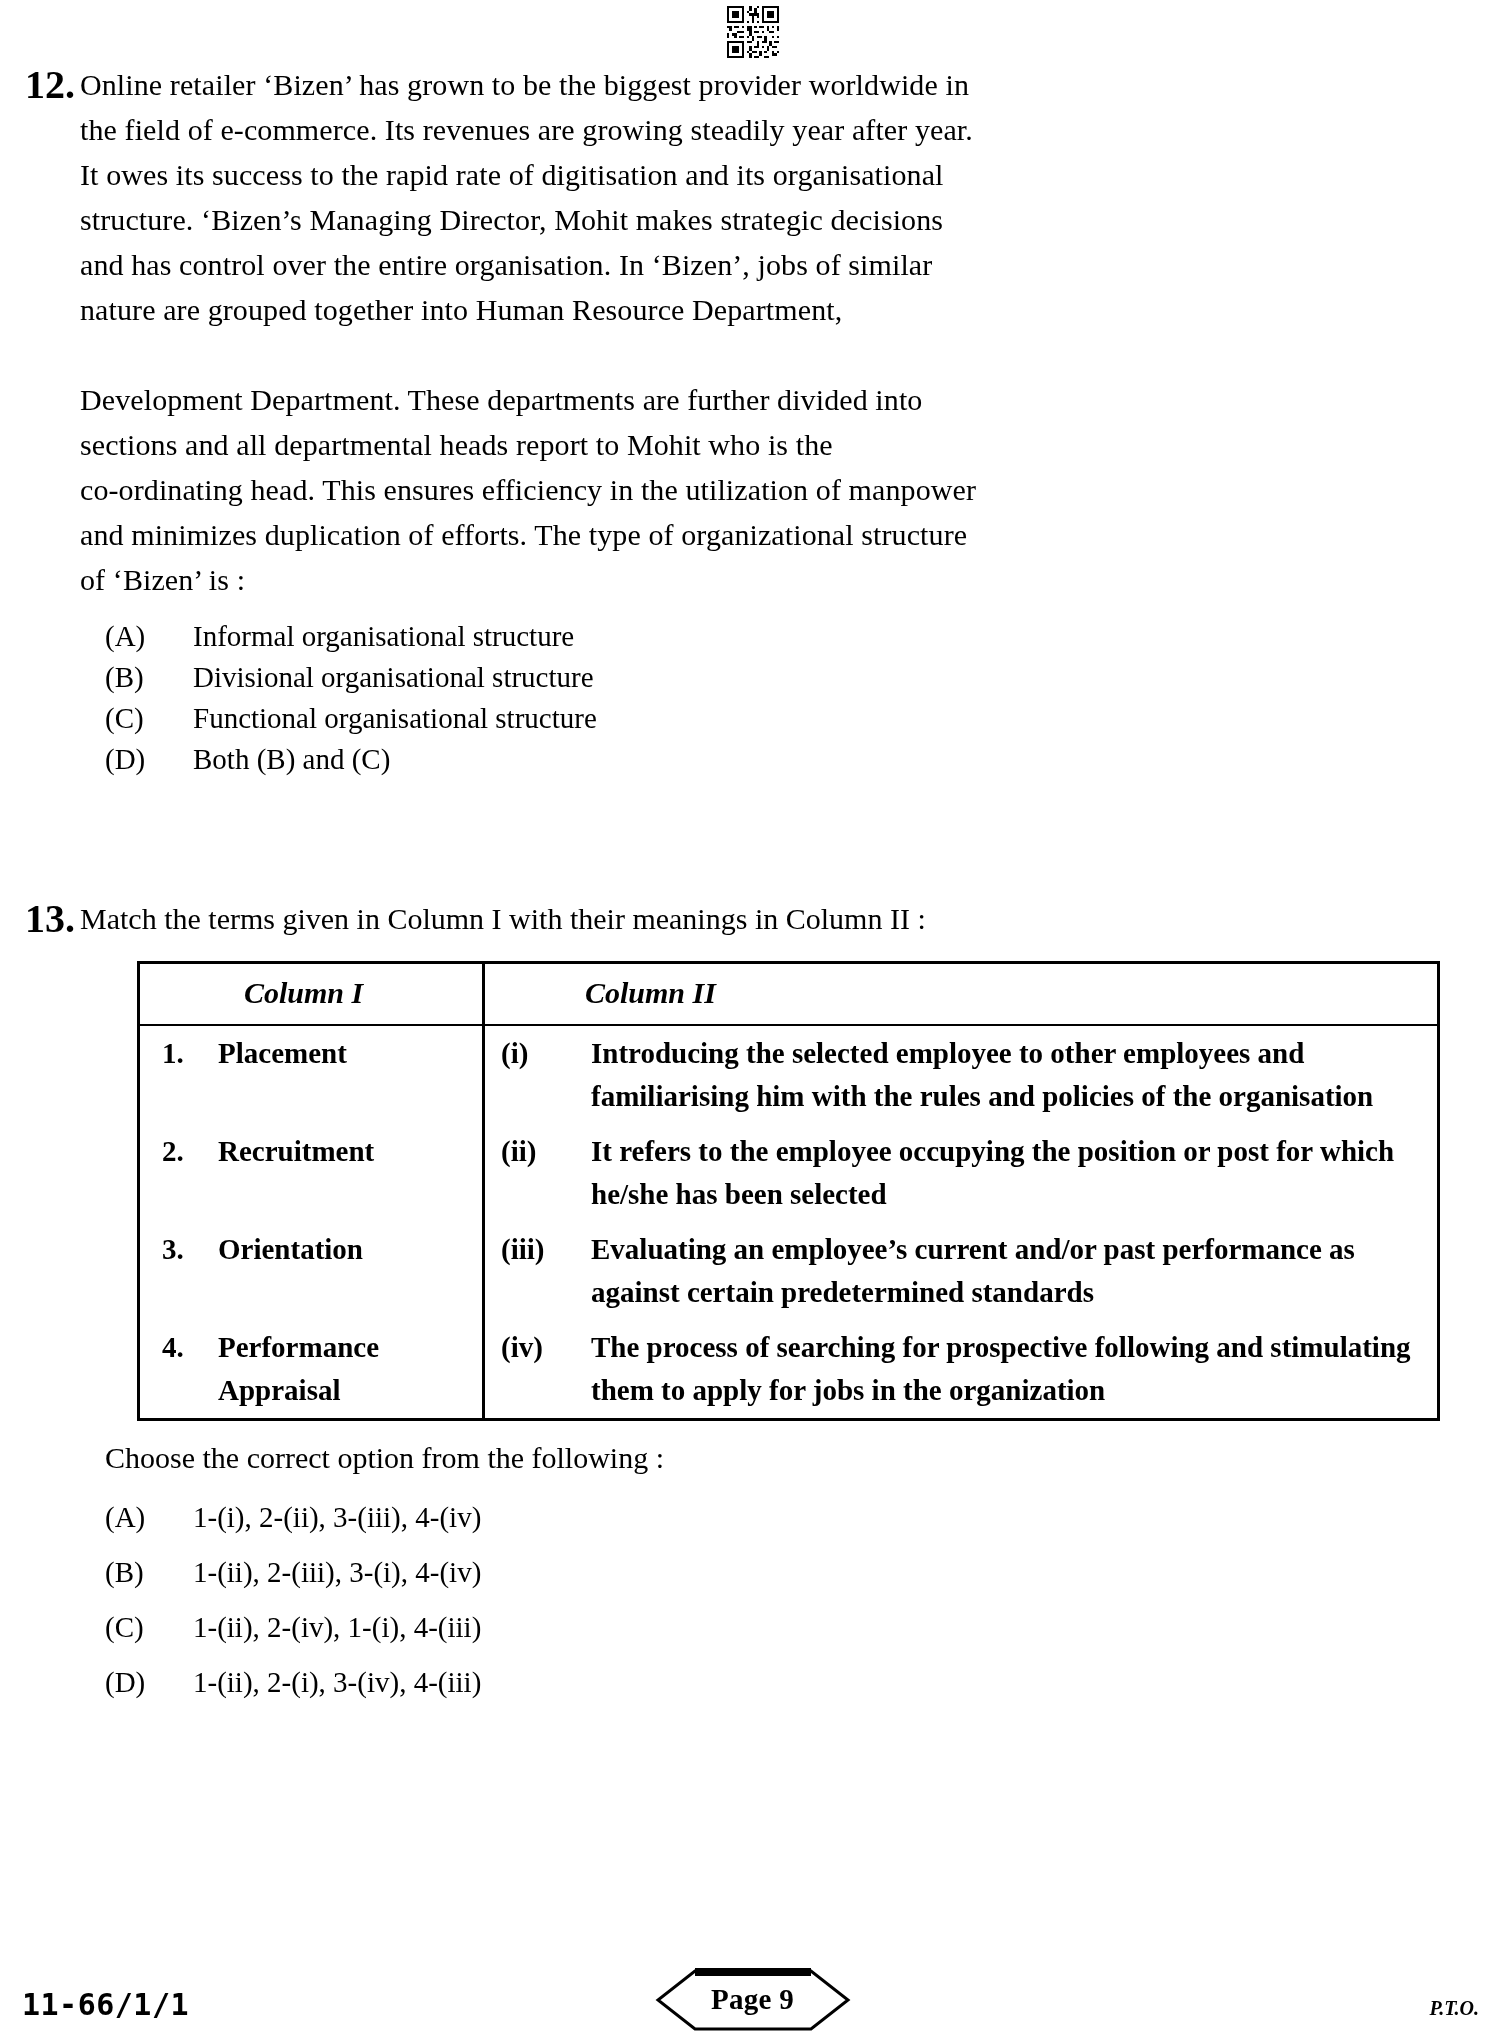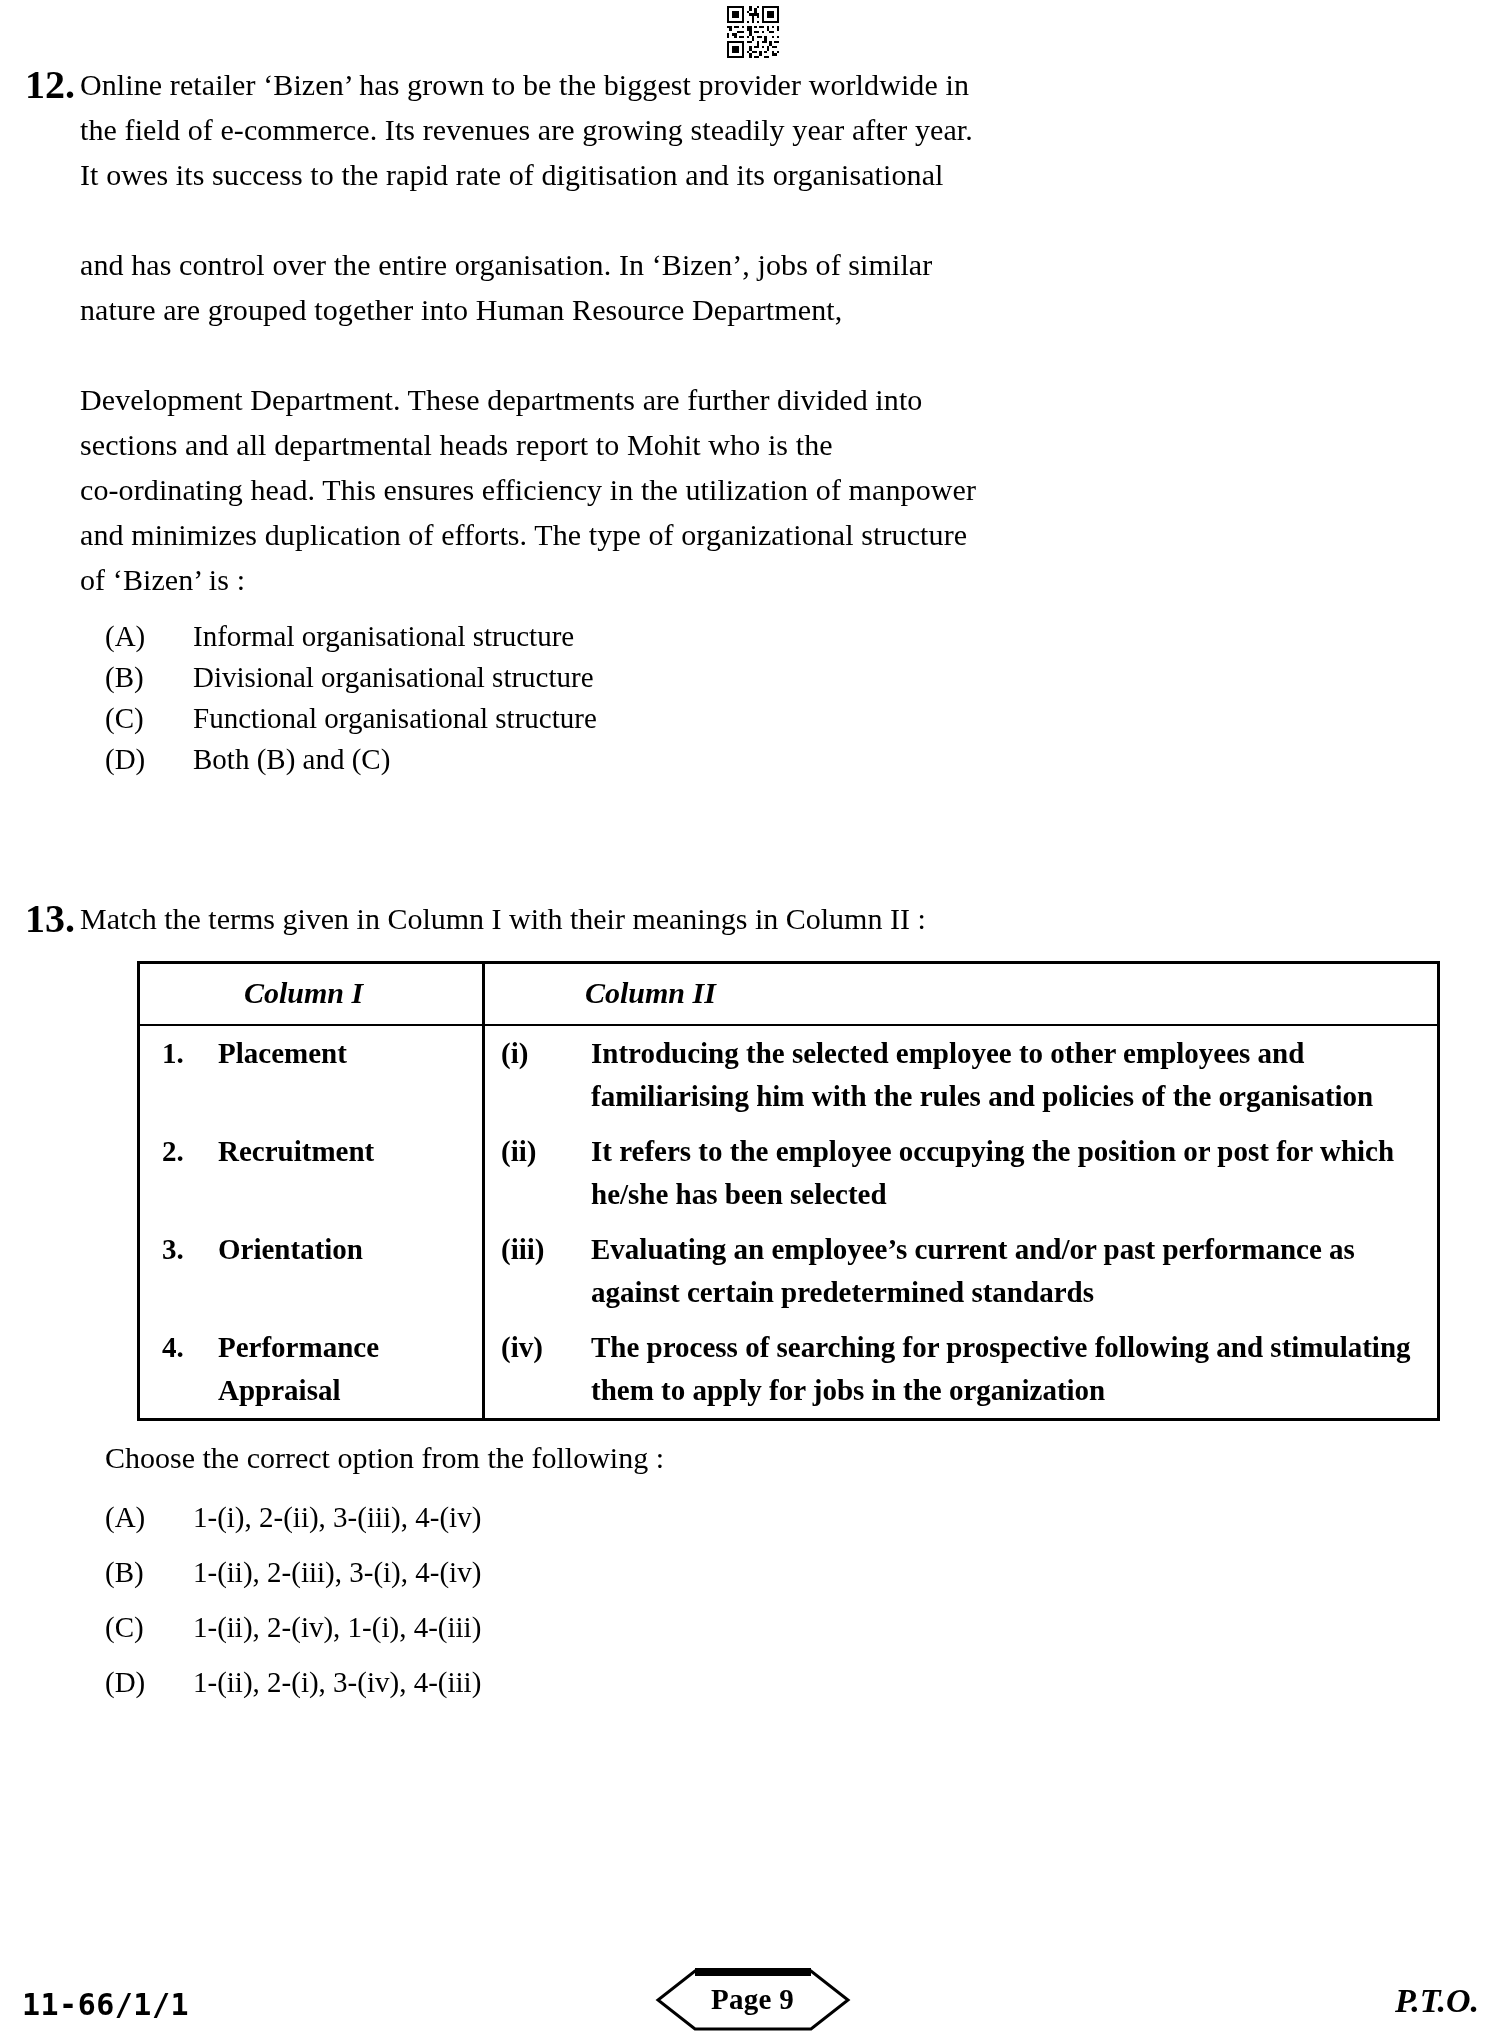--- a/index.html
+++ b/index.html
@@ -196,21 +196,21 @@
     bottom: 4px;
     font-family: "DejaVu Sans Mono", "Liberation Mono", monospace;
     font-size: 30px;
     font-weight: bold;
     letter-spacing: 0.5px;
   }
   .footer-pto {
     position: absolute;
     right: 26px;
     bottom: 6px;
-    font-size: 34px;
+    font-size: 20px;
     font-weight: bold;
     font-style: italic;
   }
   .page-badge {
     position: absolute;
     left: 50%;
     transform: translateX(-50%);
     bottom: -6px;
     width: 196px;
     height: 64px;
@@ -324,21 +324,21 @@
   </div>
 
   <section id="q12">
     <div class="qnum-row">
       <div class="qnum">12.</div>
       <div class="qbody">
         <div class="para">
           <span>Online retailer ‘Bizen’ has grown to be the biggest provider worldwide in</span><br>
           <span>the field of e-commerce. Its revenues are growing steadily year after year.</span><br>
           <span>It owes its success to the rapid rate of digitisation and its organisational</span><br>
-          <br>
+          <span>structure. ‘Bizen’s Managing Director, Mohit makes strategic decisions</span><br>
           <span>and has control over the entire organisation. In ‘Bizen’, jobs of similar</span><br>
           <span>nature are grouped together into Human Resource Department,</span><br>
           <br>
           <span>Development Department. These departments are further divided into</span><br>
           <span>sections and all departmental heads report to Mohit who is the</span><br>
           <span>co-ordinating head. This ensures efficiency in the utilization of manpower</span><br>
           <span>and minimizes duplication of efforts. The type of organizational structure</span><br>
           <span class="lastline">of ‘Bizen’ is :</span>
         </div>
       </div>

